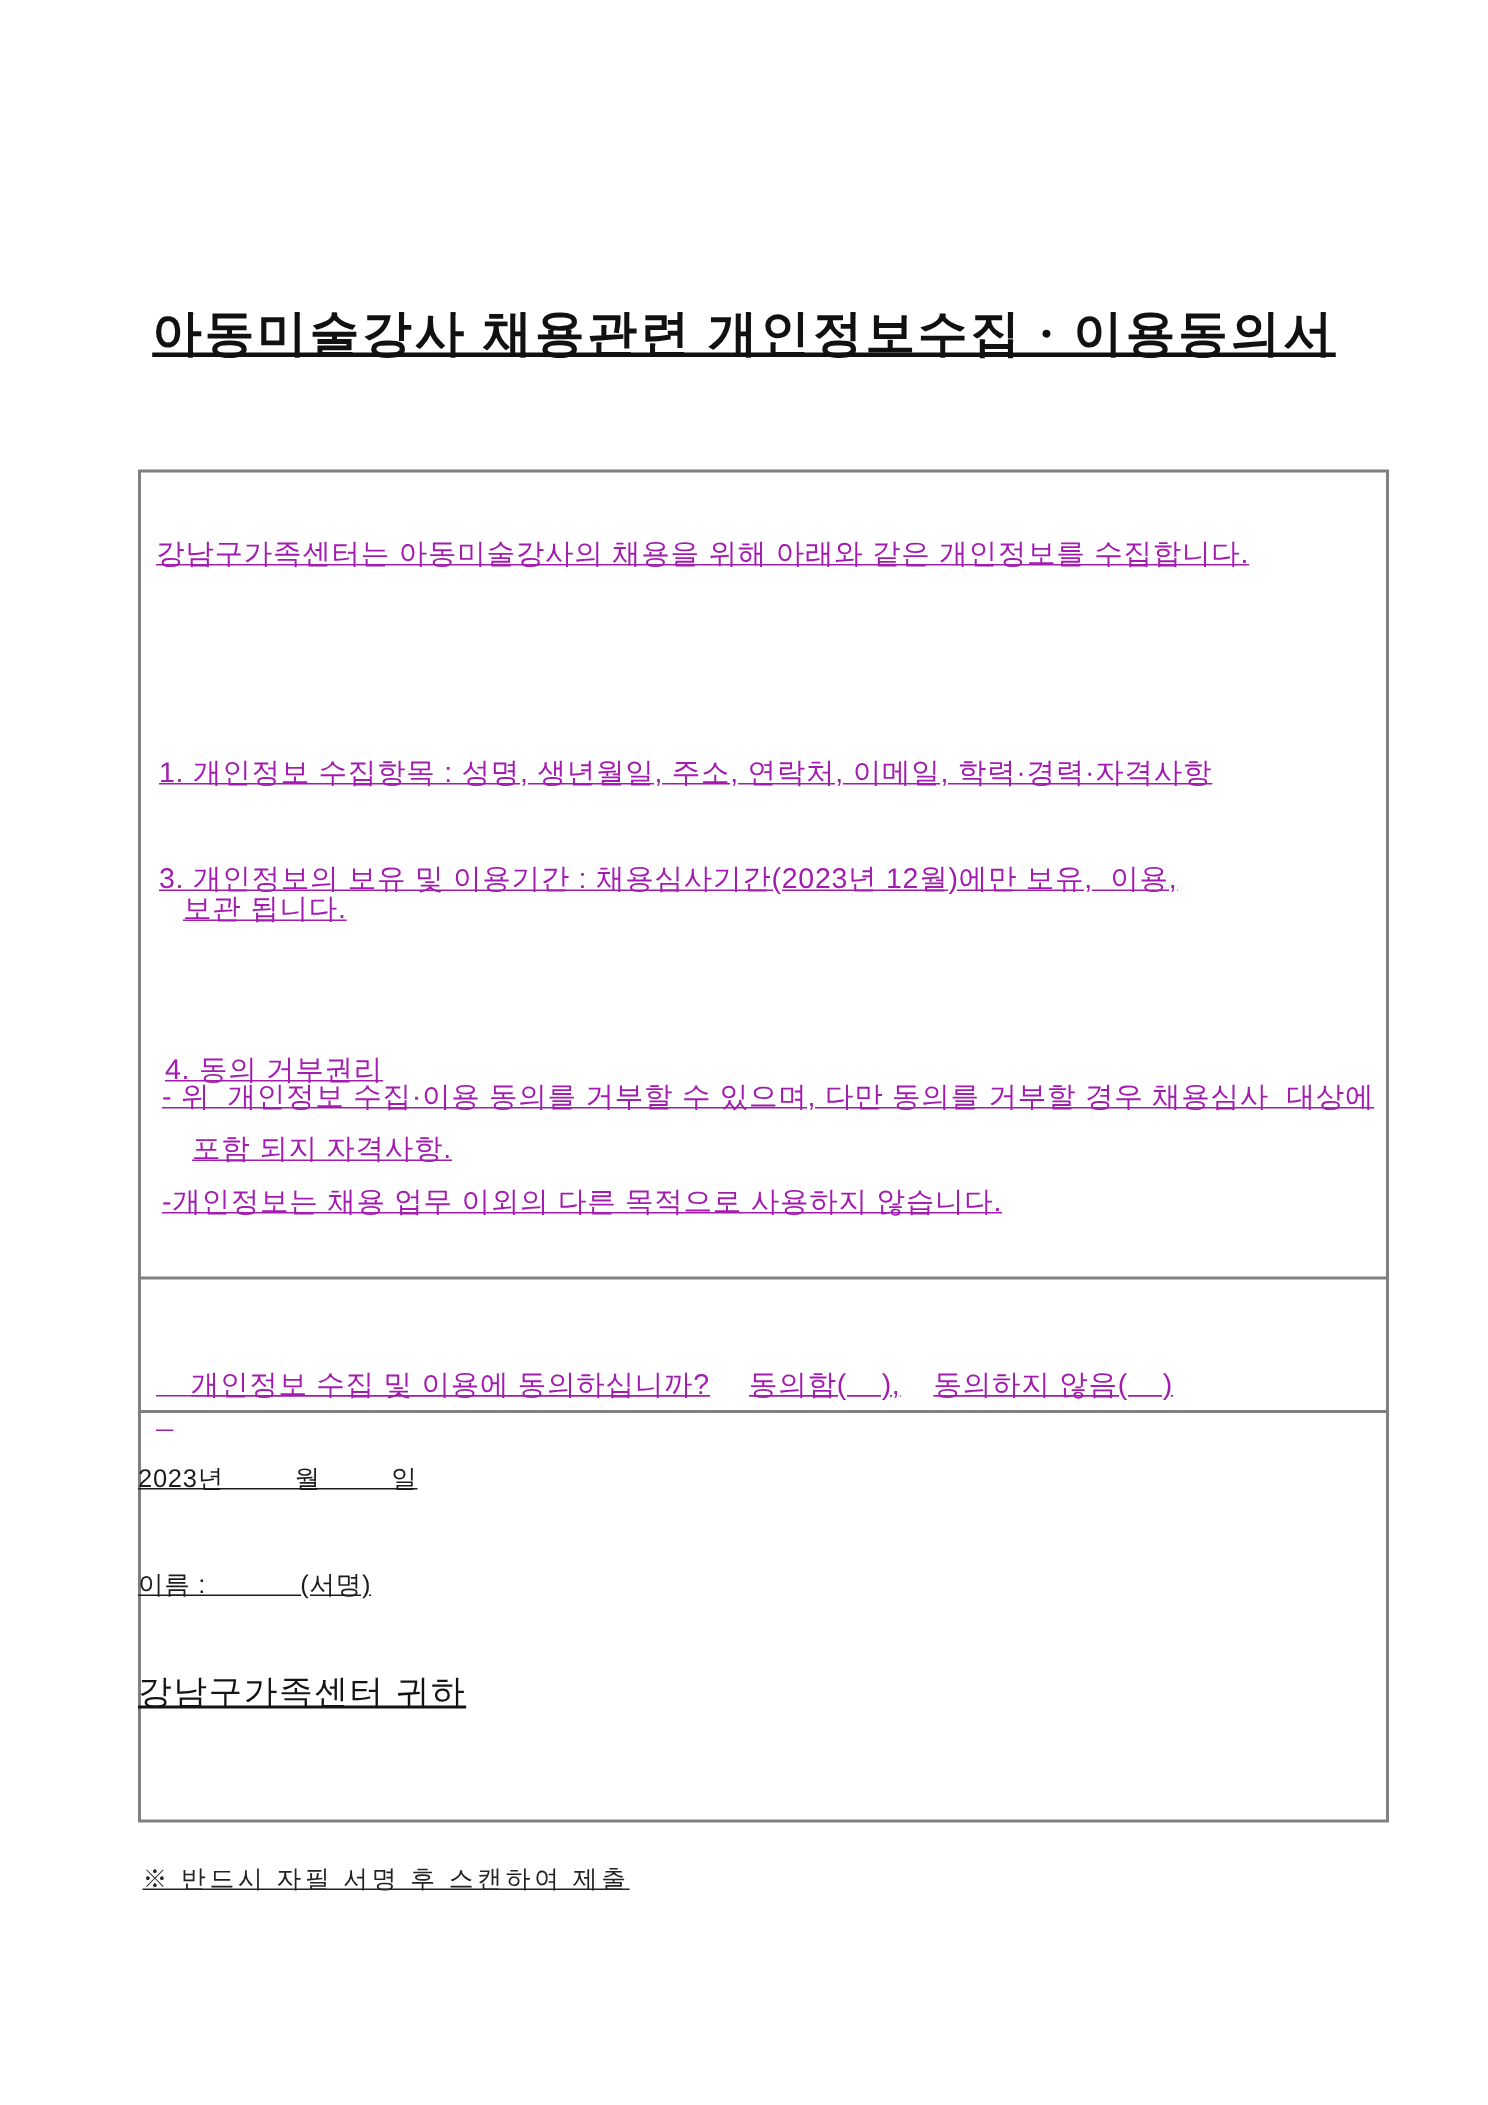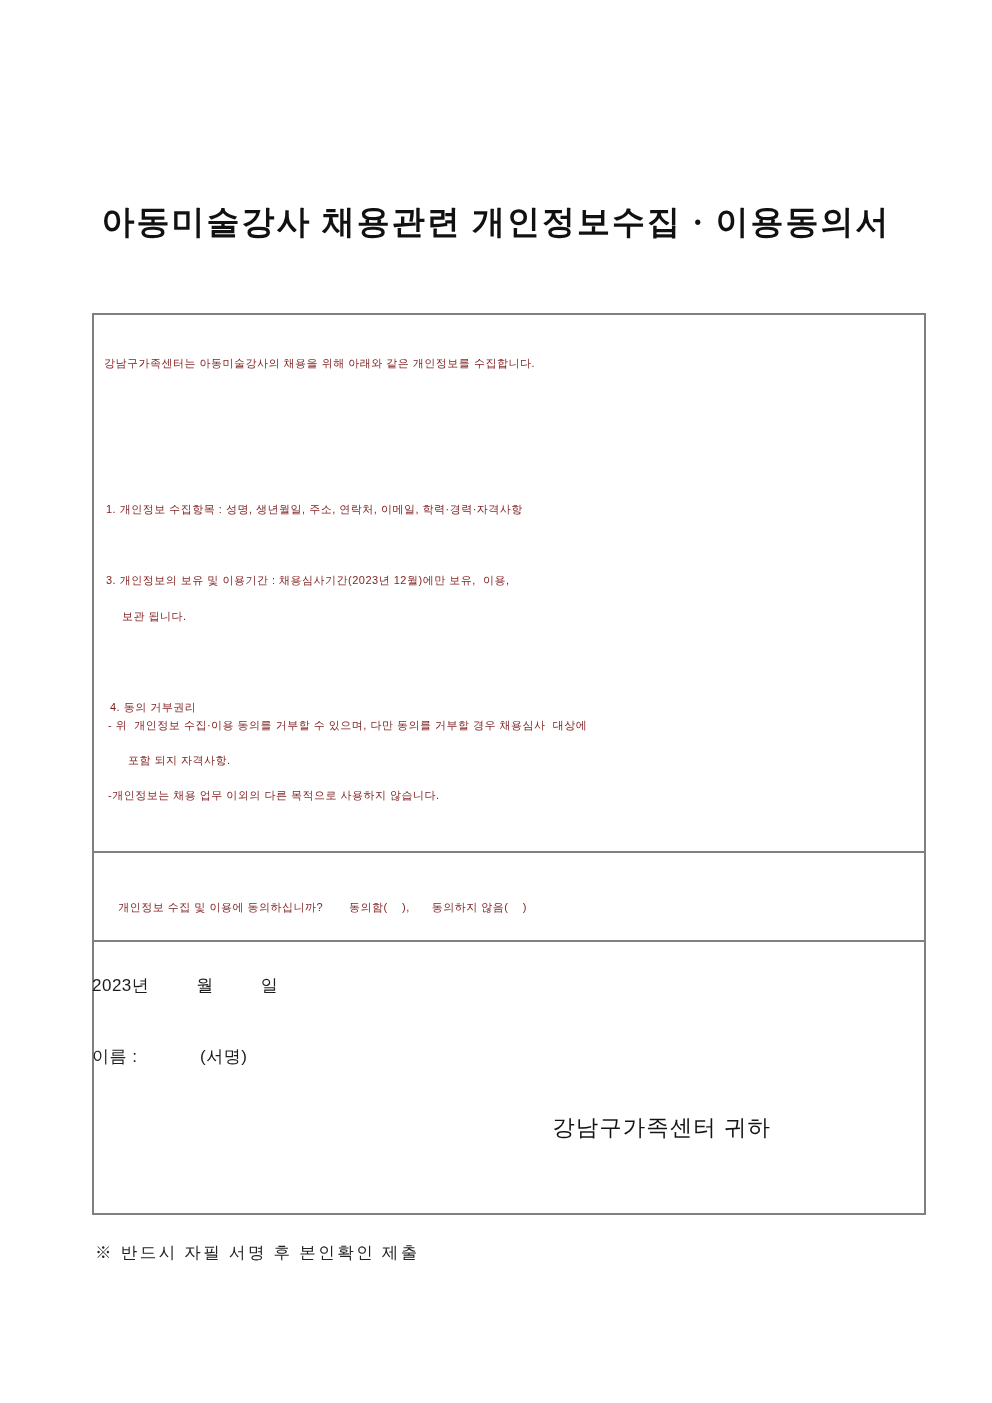--- a/index.html
+++ b/index.html
@@ -1,15 +1,15 @@
 <!DOCTYPE html>
 <html><head>
 <meta charset="utf-8">
 <style>
-  * { margin: 0; padding: 0; box-sizing: border-box; }
+  * { margin: 0; padding: 0; box-sizing: border-box; text-decoration: underline; }
   html, body { background: #ffffff; }
   .page {
     position: relative;
     width: 992px;
     height: 1403px;
     background: #ffffff;
     font-family: "Liberation Sans", "DejaVu Sans", sans-serif;
     color: #1c1c1c;
     overflow: hidden;
   }
@@ -39,30 +39,30 @@
     position: absolute;
     left: 92px;
     width: 834px;
     height: 2px;
     background: #808080;
   }
   .divider.d1 { top: 851px; }
   .divider.d2 { top: 940px; }
   .line {
     position: absolute;
-    font-size: 11px;
+    font-size: 19px;
     letter-spacing: 0.5px;
     white-space: pre;
-    color: #7f1d1d;
+    color: #a21caf;
   }
   .intro        { left: 104px; top: 356px; }
   .item1        { left: 106px; top: 429px; }
   .item2        { left: 106px; top: 502px; }
   .item3-l1     { left: 106px; top: 573px; }
-  .item3-l2     { left: 122px; top: 609px; }
+  .item3-l2     { left: 122px; top: 593px; }
   .item4-title  { left: 110px; top: 700px; }
   .item4-l1     { left: 108px; top: 718px; }
   .item4-l2     { left: 128px; top: 753px; }
   .item4-l3     { left: 108px; top: 788px; }
   .consent-line { left: 104px; top: 888px; }
   .consent-line span { white-space: pre; }
   .consent-q       { margin-right: 26px; }
   .consent-agree   { margin-right: 22px; }
   .date-line {
     position: absolute;
@@ -81,21 +81,21 @@
     text-align: left;
     font-size: 17px;
     letter-spacing: 0.5px;
     white-space: pre;
   }
   .recipient-line {
     position: absolute;
     left: 92px;
     top: 1112px;
     width: 679px;
-    text-align: right;
+    text-align: left;
     font-size: 22.5px;
     letter-spacing: 1px;
     font-weight: 500;
     white-space: pre;
     color: #141414;
   }
   .footnote {
     position: absolute;
     left: 95px;
     top: 1242px;
@@ -137,15 +137,15 @@
   <div class="line consent-line">
     <span class="consent-q">개인정보 수집 및 이용에 동의하십니까?</span><span class="consent-agree">동의함(    ),</span><span>동의하지 않음(    )</span>
   </div>
 
   <div class="date-line">2023년         월         일</div>
 
   <div class="name-line">이름 :            (서명)</div>
 
   <div class="recipient-line">강남구가족센터 귀하</div>
 
-  <div class="footnote">※ 반드시 자필 서명 후 본인확인 제출</div>
+  <div class="footnote">※ 반드시 자필 서명 후 스캔하여 제출</div>
 
 </div>
 
 </body></html>

